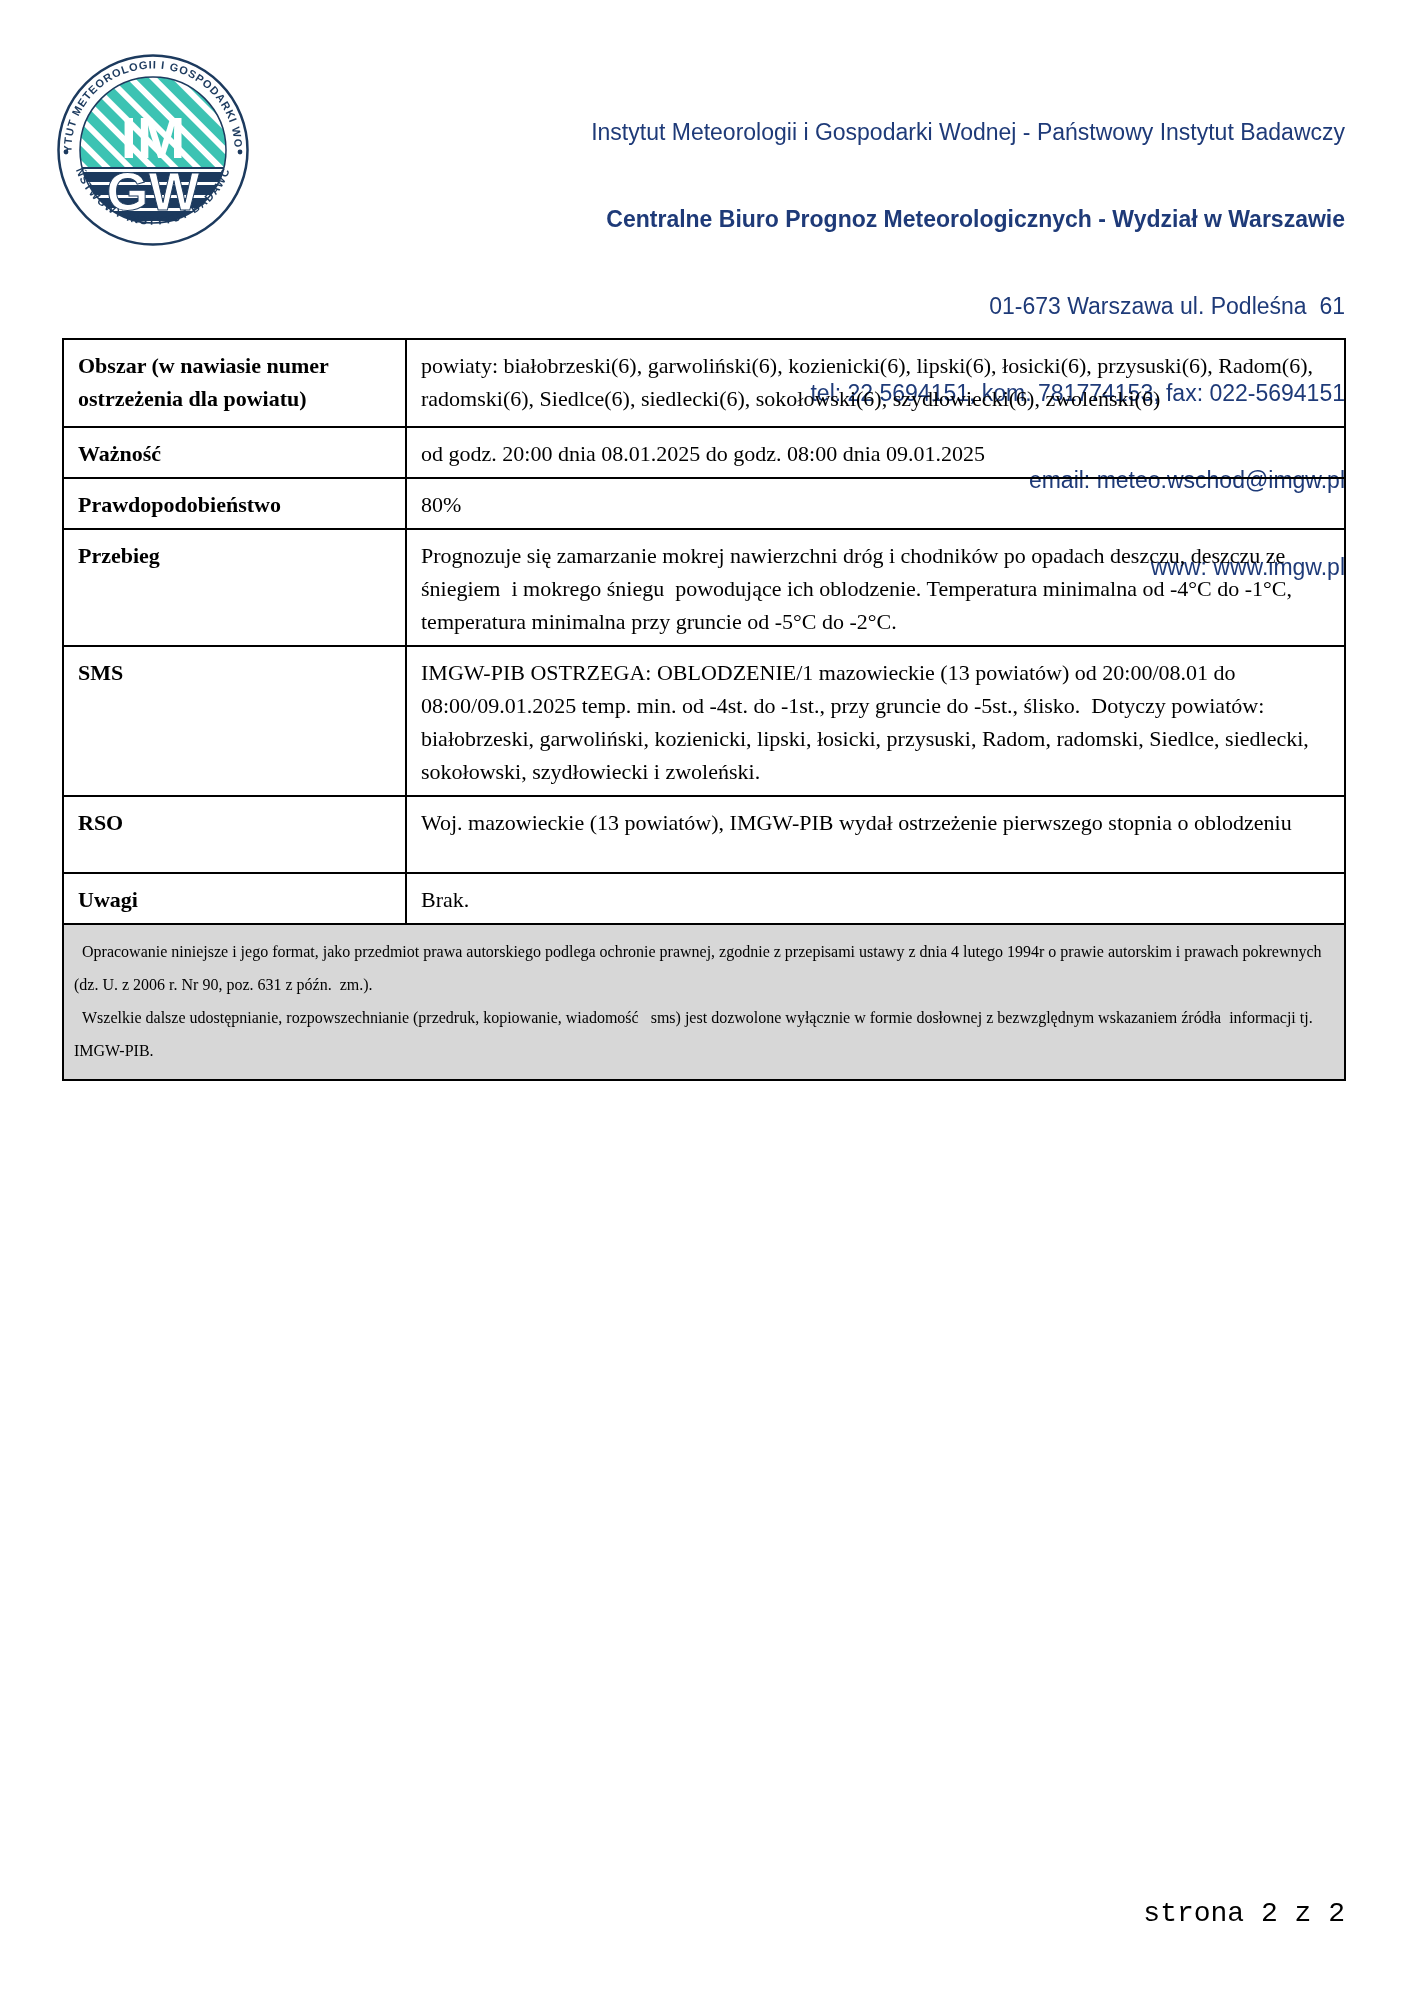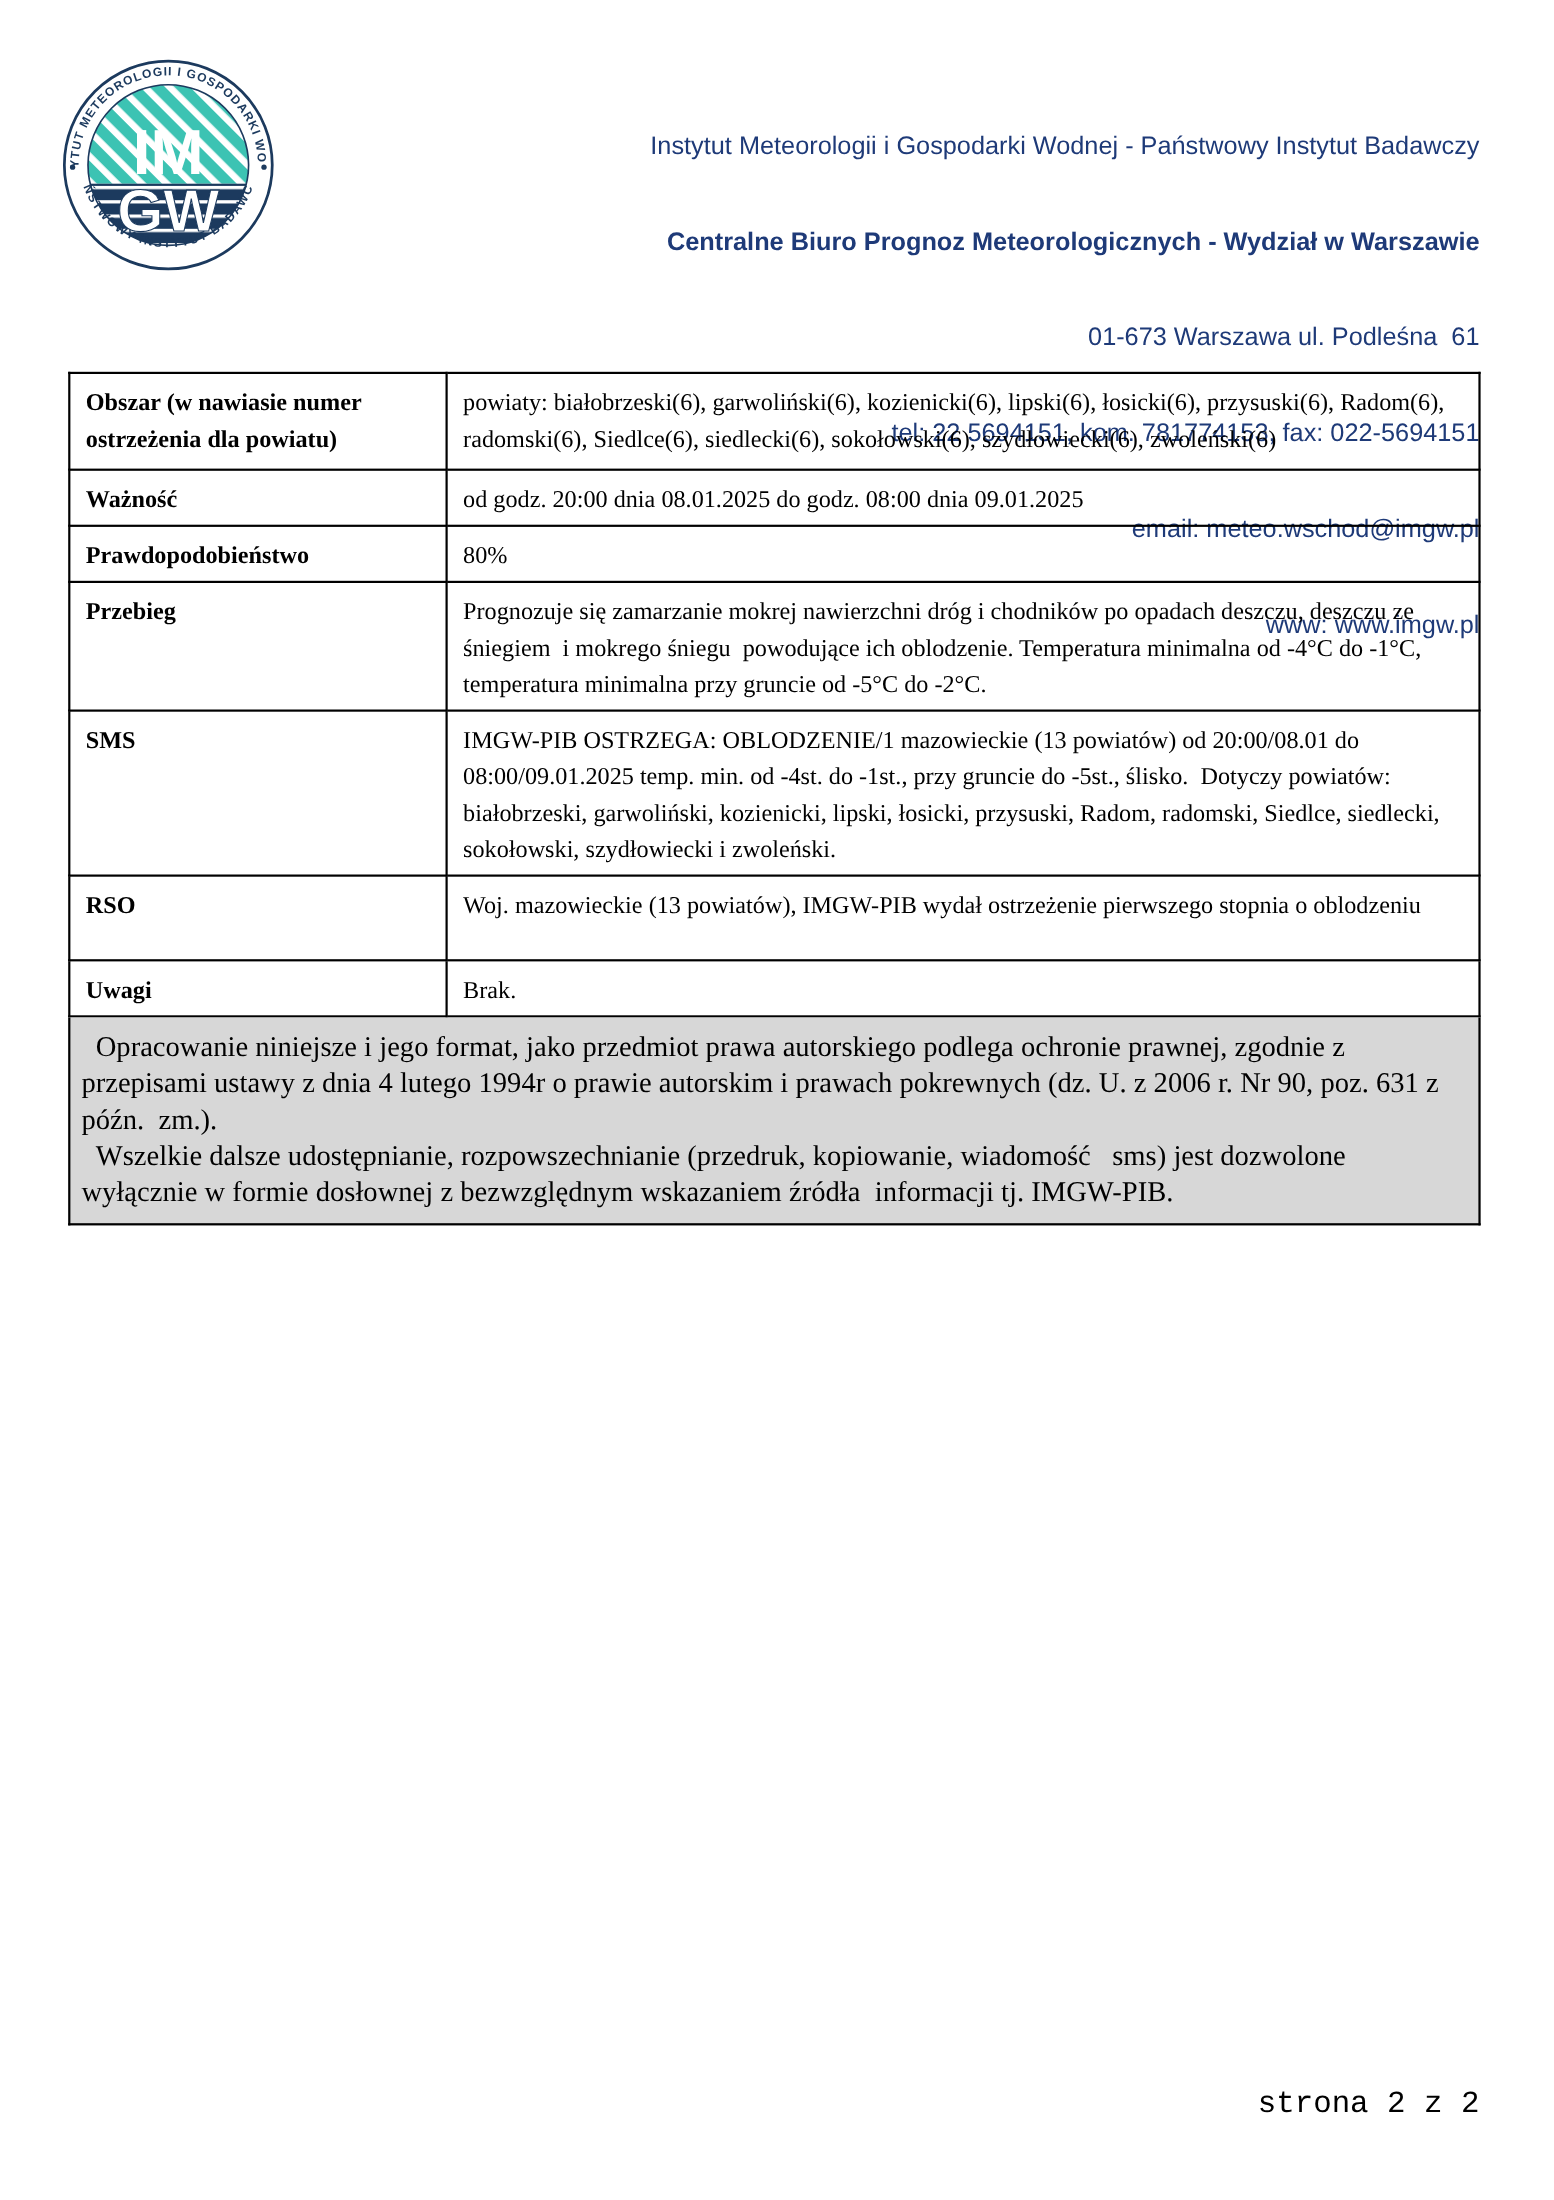--- a/index.html
+++ b/index.html
@@ -57,21 +57,21 @@
   tr.r-przebieg{ height:104px;margin-top:44px; }
   tr.r-sms     { height:130px; }
   tr.r-rso     { height:77px; }
   tr.r-uwagi   { height:48px;margin-left:12px; }
   
   .note-box {
     border:2px solid #000;
     border-top:none;
     background:#d7d7d7;
     padding:10px 12px 12px 10px;
-    font-size:26px;
+    font-size:16px;
     line-height:33px;
   }
   .note-box p { white-space:pre-wrap; }
   
   .page-number {
     position:absolute; top:1898px; right:68px;
     font-family:Liberation Mono, monospace;
     font-size:28px;
     color:#000000;
   }

